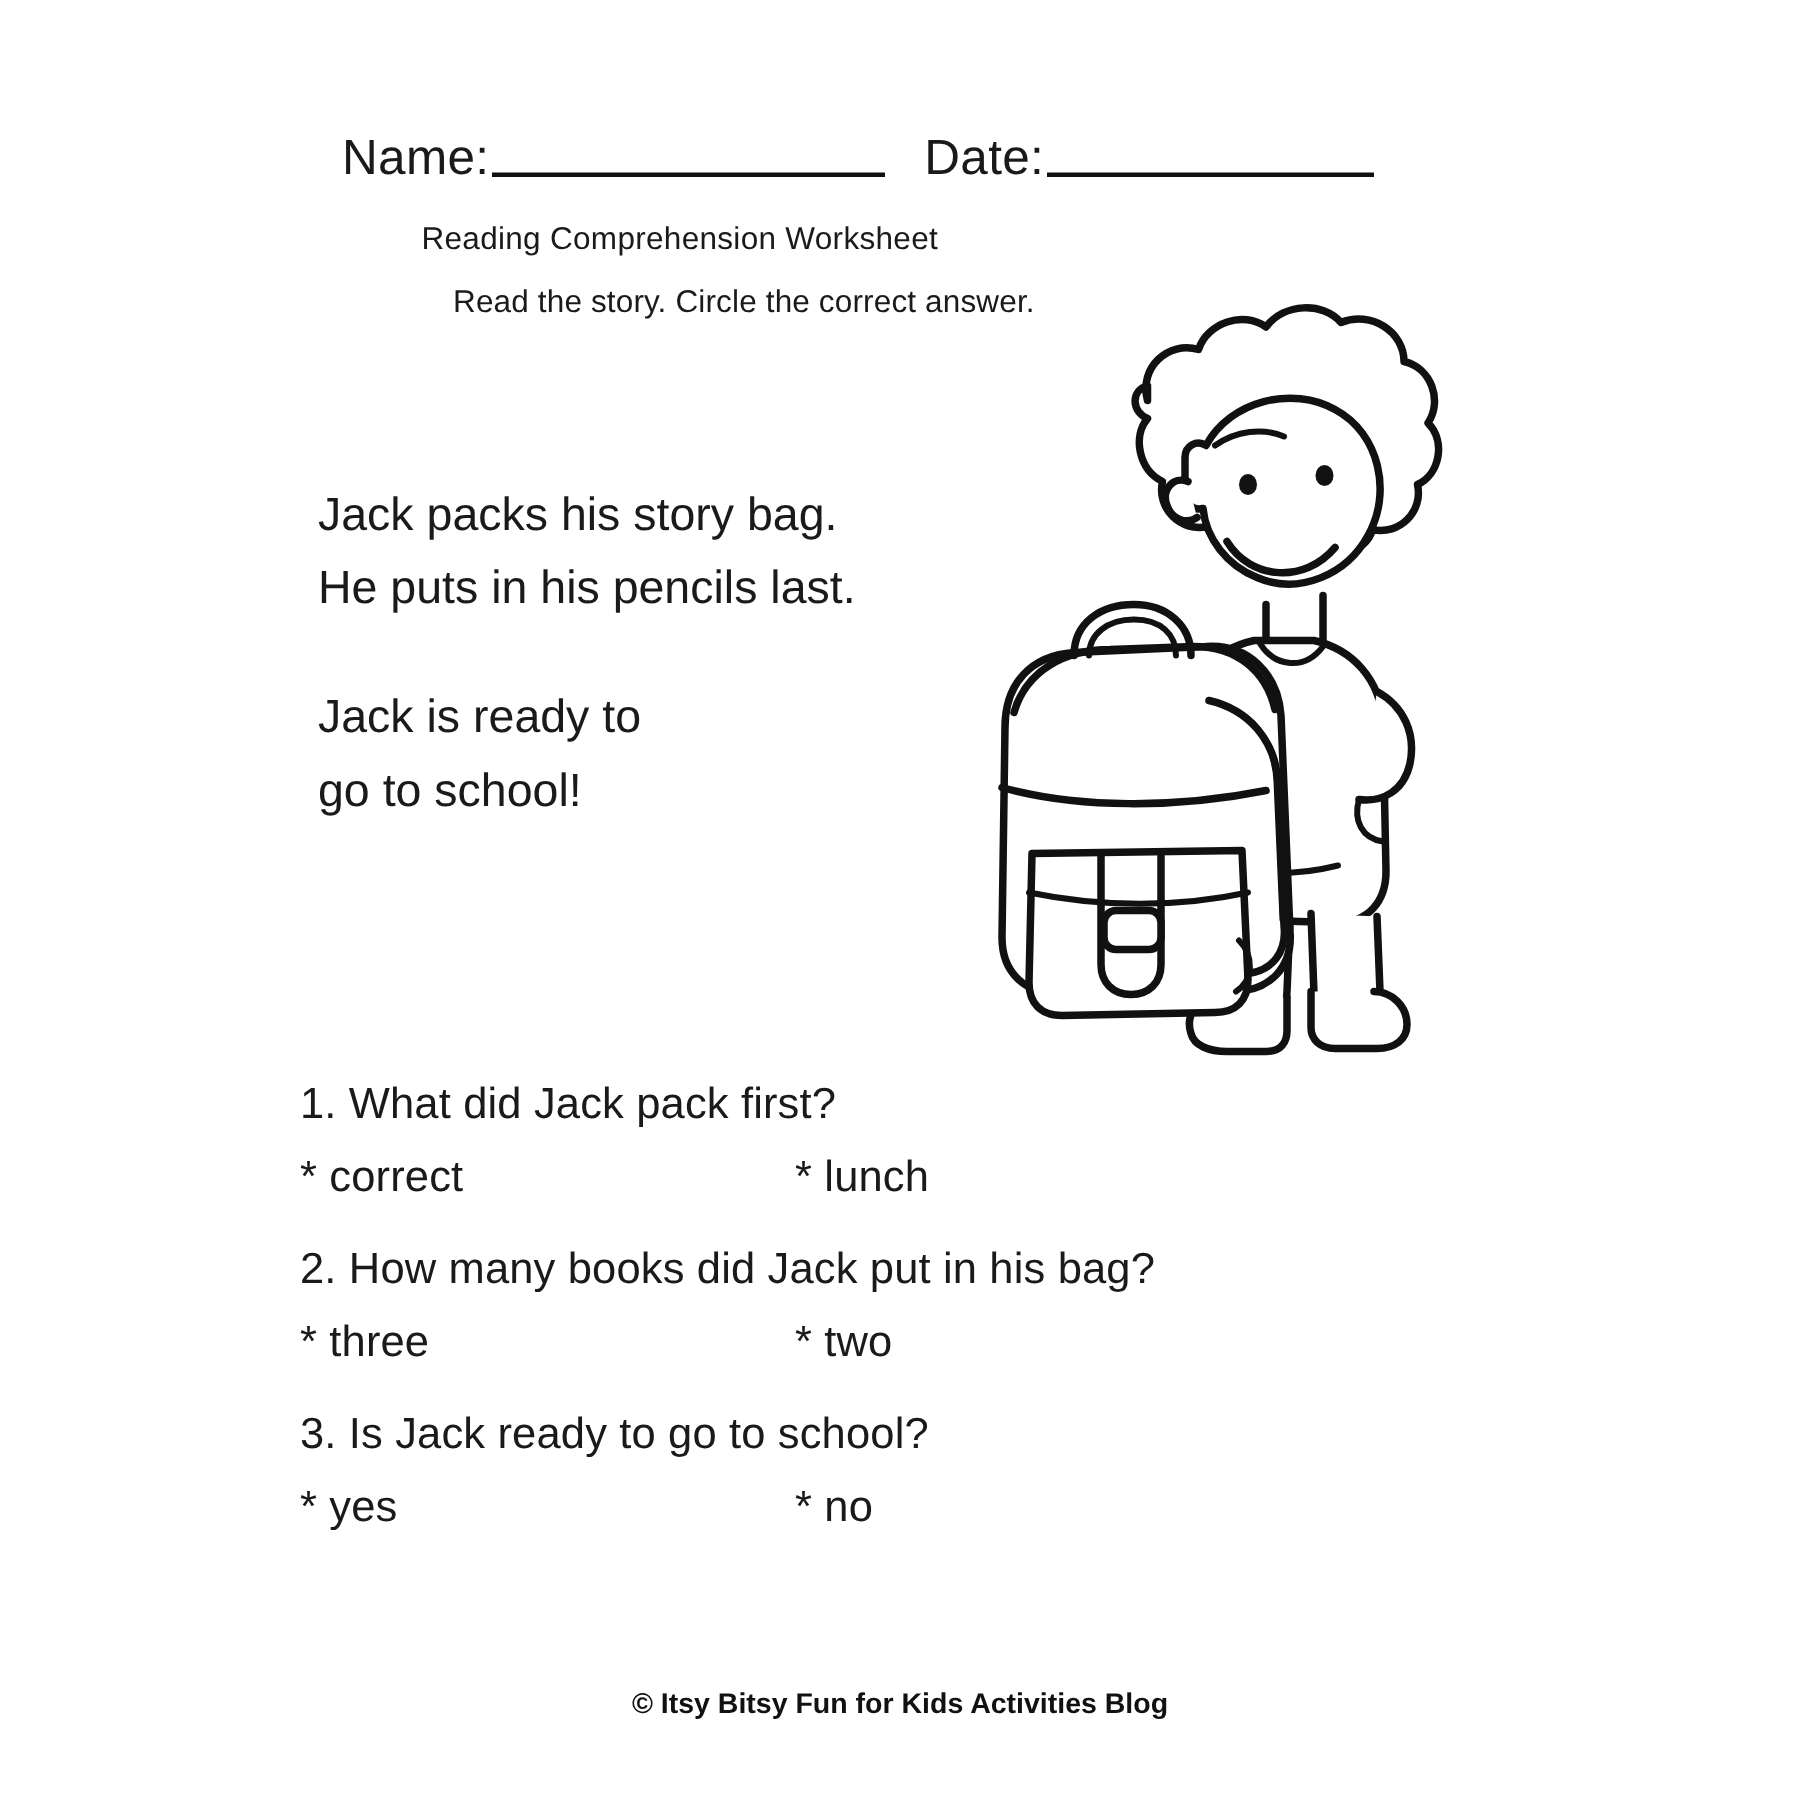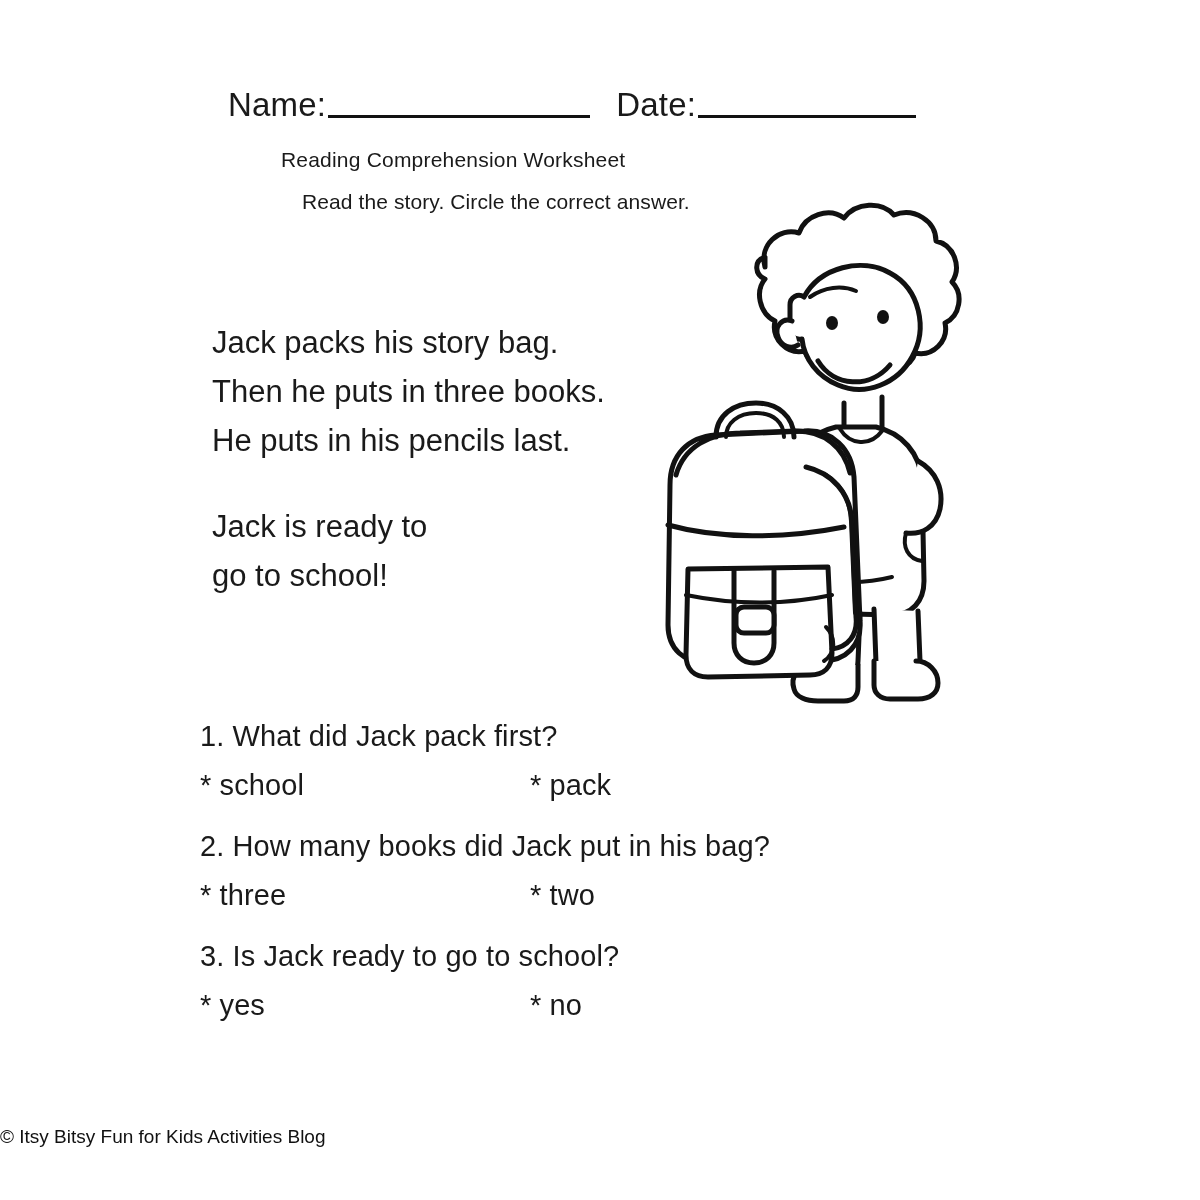--- a/index.html
+++ b/index.html
@@ -91,23 +91,23 @@
     width: 330px;
     letter-spacing: 0.1px;
   }
 
   
   .footer {
     position: absolute;
     left: 0;
     right: 0;
     top: 1126px;
-    text-align: left;
+    text-align: center;
     font-size: 19px;
-    font-weight: normal;
+    font-weight: bold;
     color: #111;
   }
 
   
   .illustration {
     position: absolute;
     left: 630px;
     top: 175px;
     width: 400px;
     height: 540px;
@@ -125,33 +125,32 @@
     <span class="gap"></span>
     <span>Date:</span>
     <span class="blank-line blank-date"></span>
   </div>
 
   <div class="title">Reading Comprehension Worksheet</div>
   <div class="subtitle">Read the story.  Circle the correct answer.</div>
 
   <div class="story">
     <div>Jack packs his story bag.</div>
-    <div>Then he puts in three books.</div>
     <div>He puts in his pencils last.</div>
     <div class="para2">Jack is ready to</div>
     <div>go to school!</div>
   </div>
 
   <div class="questions">
 
     <div class="q-block">
       <p class="q-text">1. What did Jack pack first?</p>
       <div class="q-options">
-        <span class="opt">* school</span>
-        <span class="opt">* pack</span>
+        <span class="opt">* correct</span>
+        <span class="opt">* lunch</span>
       </div>
     </div>
 
     <div class="q-block">
       <p class="q-text">2. How many books did Jack put in his bag?</p>
       <div class="q-options">
         <span class="opt">* three</span>
         <span class="opt">* two</span>
       </div>
     </div>

